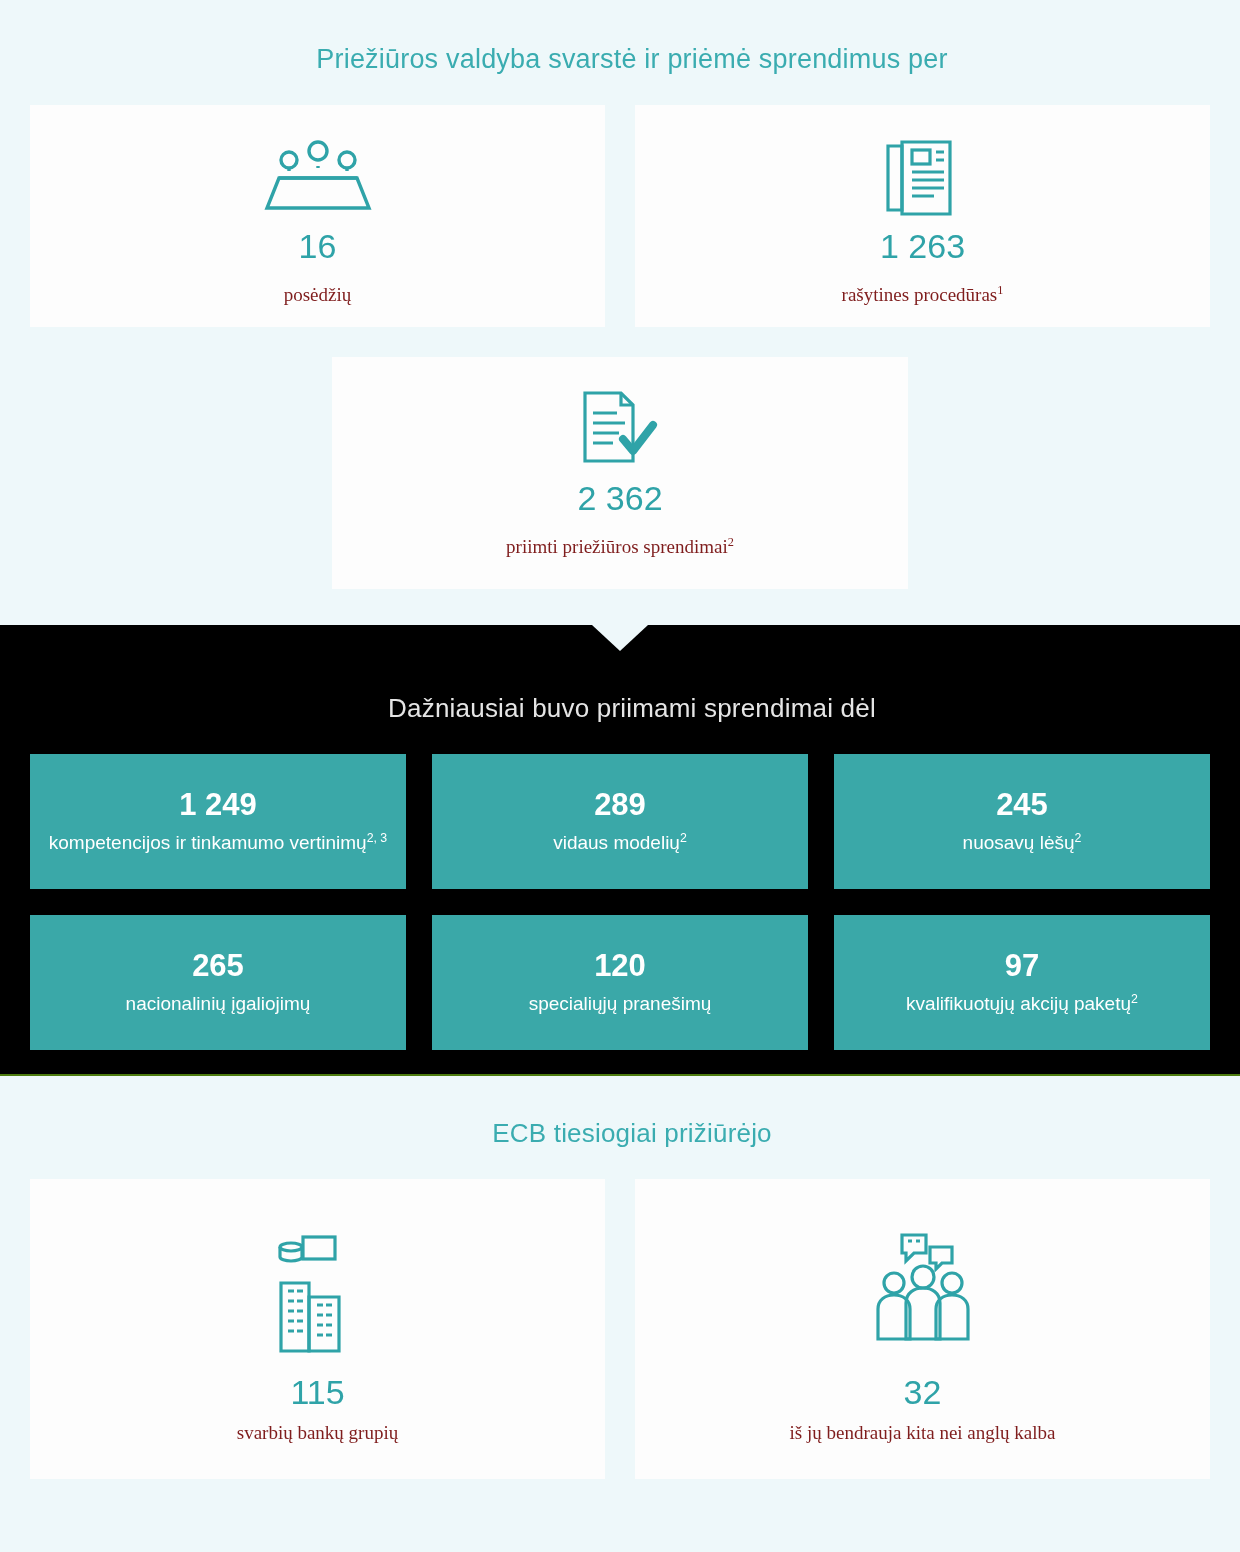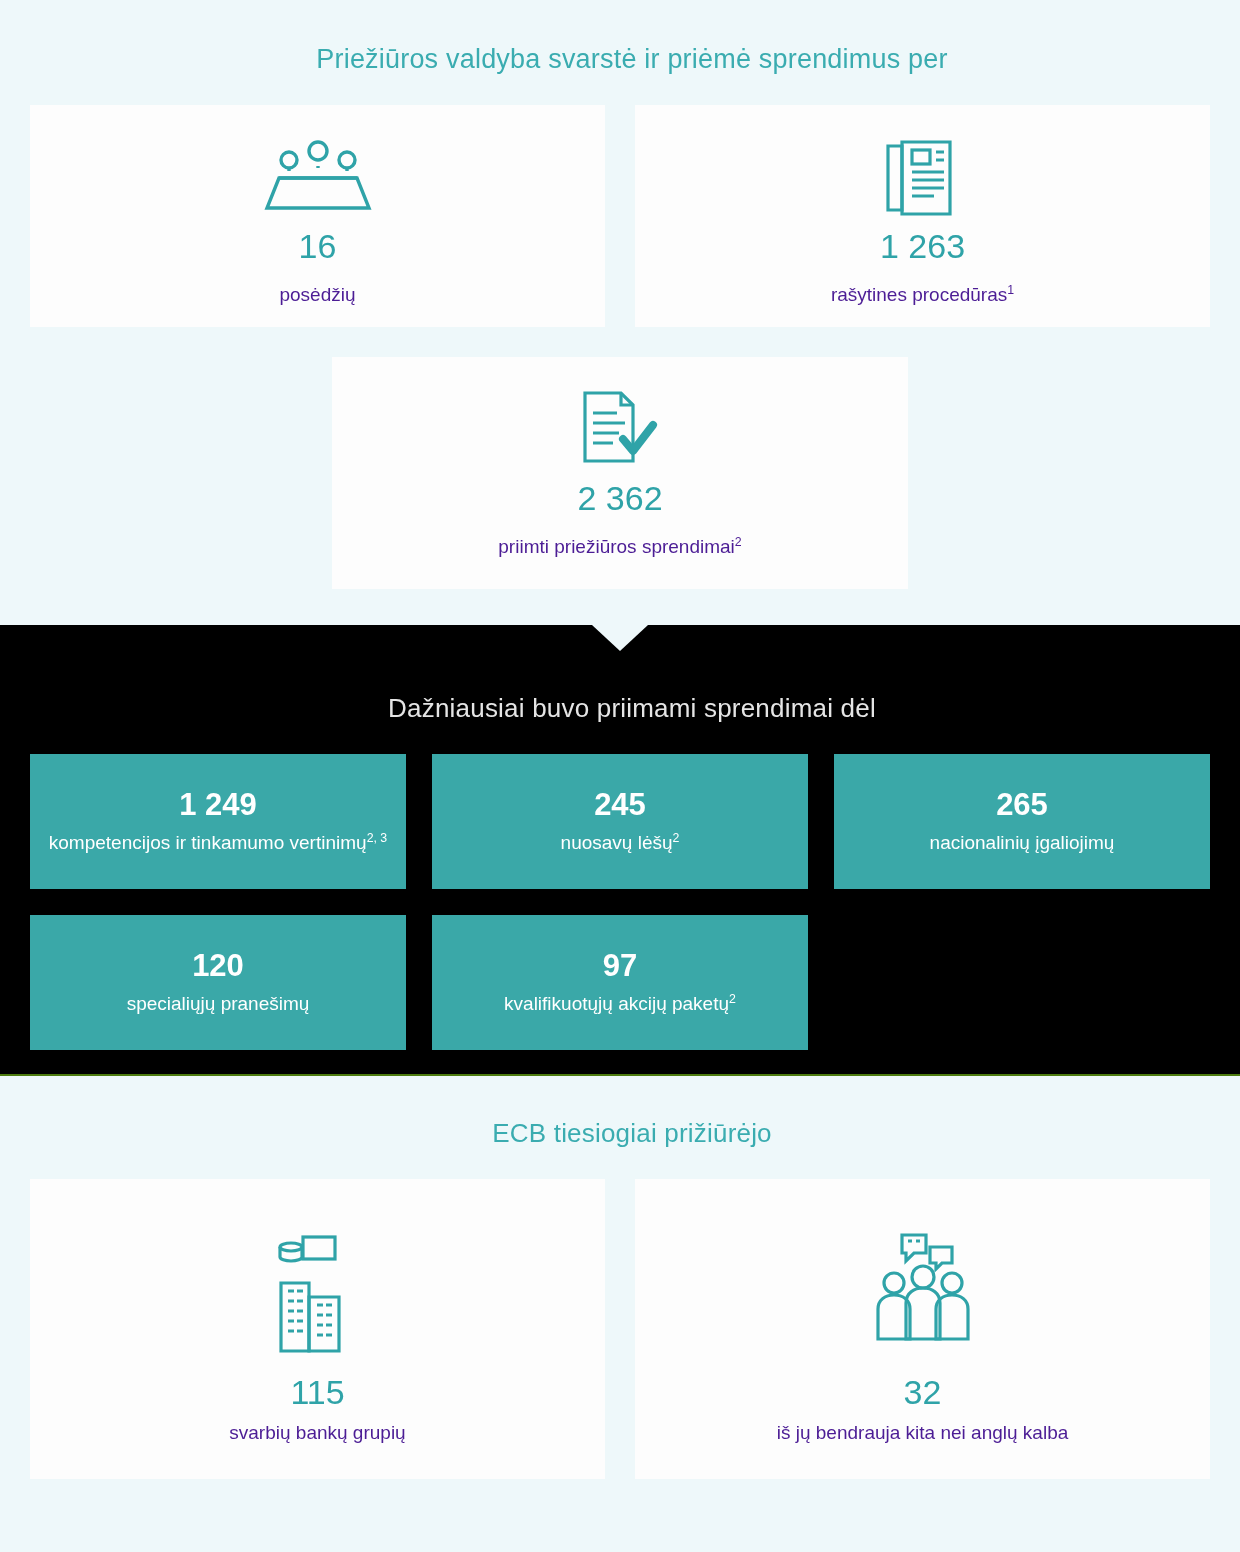--- a/index.html
+++ b/index.html
@@ -56,24 +56,25 @@
   }
   .card .big-num {
     font-size: 34px;
     color: #2fa3a8;
     font-weight: 400;
     margin-top: 6px;
     line-height: 1;
   }
   .card .cap {
     font-size: 19px;
-    color: #4c1d95;
+    color: #7f1d1d;
     margin-top: 20px;
     text-align: center;
     line-height: 1.25;
+    font-family: Liberation Serif, serif;
   }
   sup { font-size: 0.65em; vertical-align: super; }
 
   .card-row.single {
     justify-content: center;
   }
   .card.center-card {
     flex: 0 0 576px;
     height: 232px;
   }
@@ -203,20 +204,24 @@
 <div class="section-black">
   <div class="notch"></div>
   <div class="section-title">Dažniausiai buvo priimami sprendimai dėl</div>
 
   <div class="tile-grid">
     <div class="tile">
       <div class="tnum">1 249</div>
       <div class="tcap"><span>kompetencijos ir tinkamumo vertinimų</span><sup>2, 3</sup></div>
     </div>
     <div class="tile">
+      <div class="tnum">289</div>
+      <div class="tcap"><span>vidaus modelių</span><sup>2</sup></div>
+    </div>
+    <div class="tile">
       <div class="tnum">245</div>
       <div class="tcap"><span>nuosavų lėšų</span><sup>2</sup></div>
     </div>
     <div class="tile">
       <div class="tnum">265</div>
       <div class="tcap"><span>nacionalinių įgaliojimų</span><sup></sup></div>
     </div>
     <div class="tile">
       <div class="tnum">120</div>
       <div class="tcap"><span>specialiųjų pranešimų</span><sup></sup></div>

